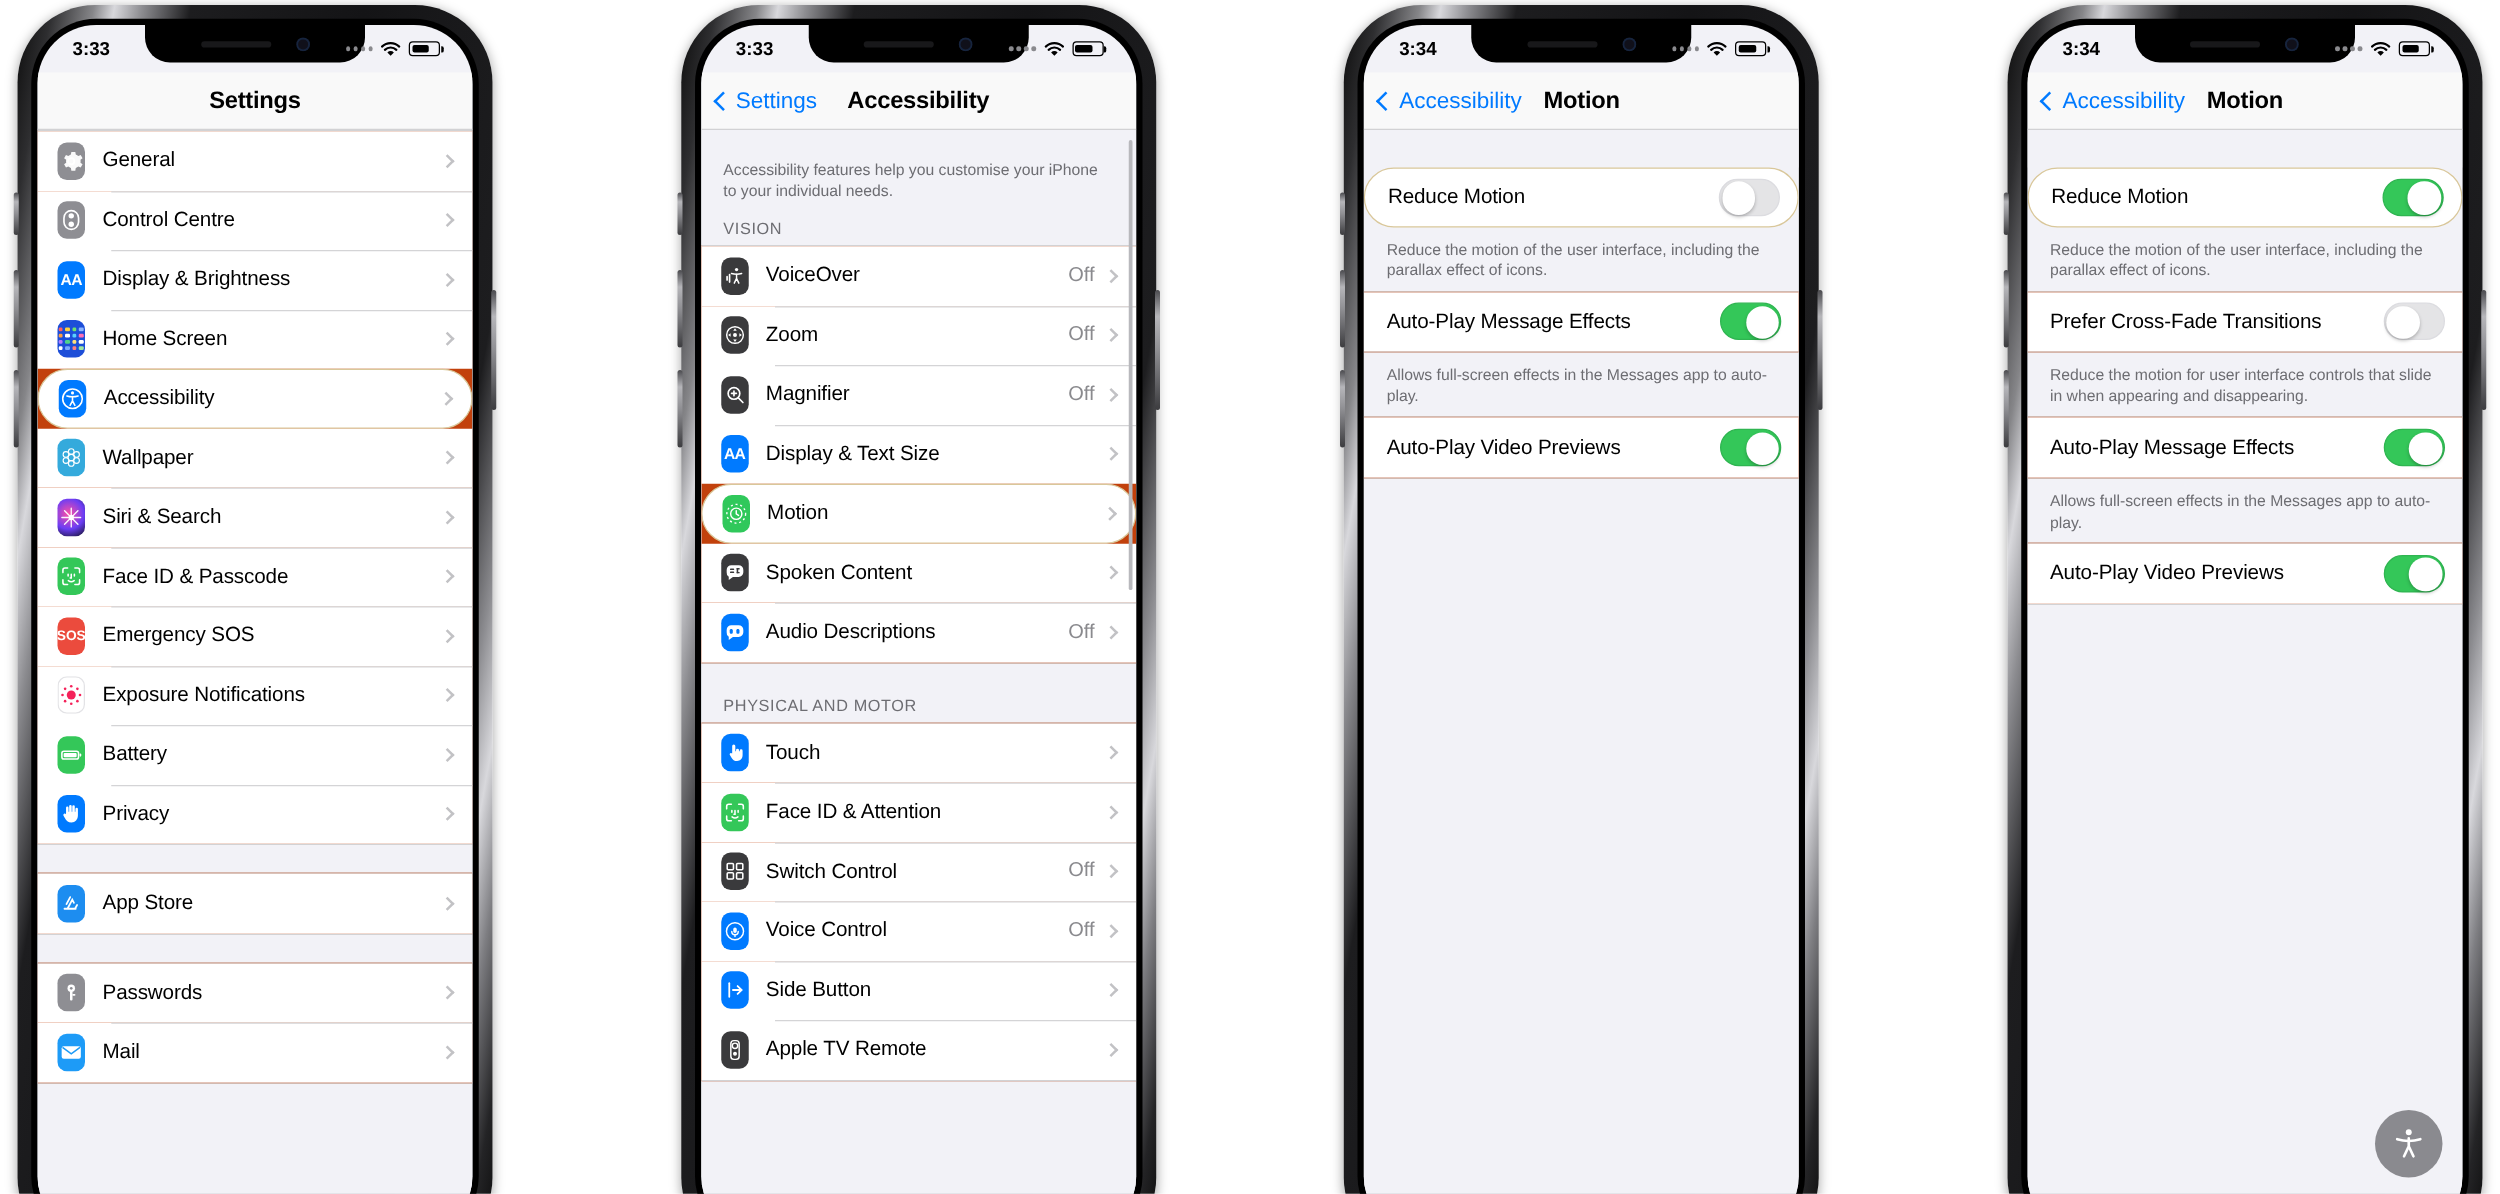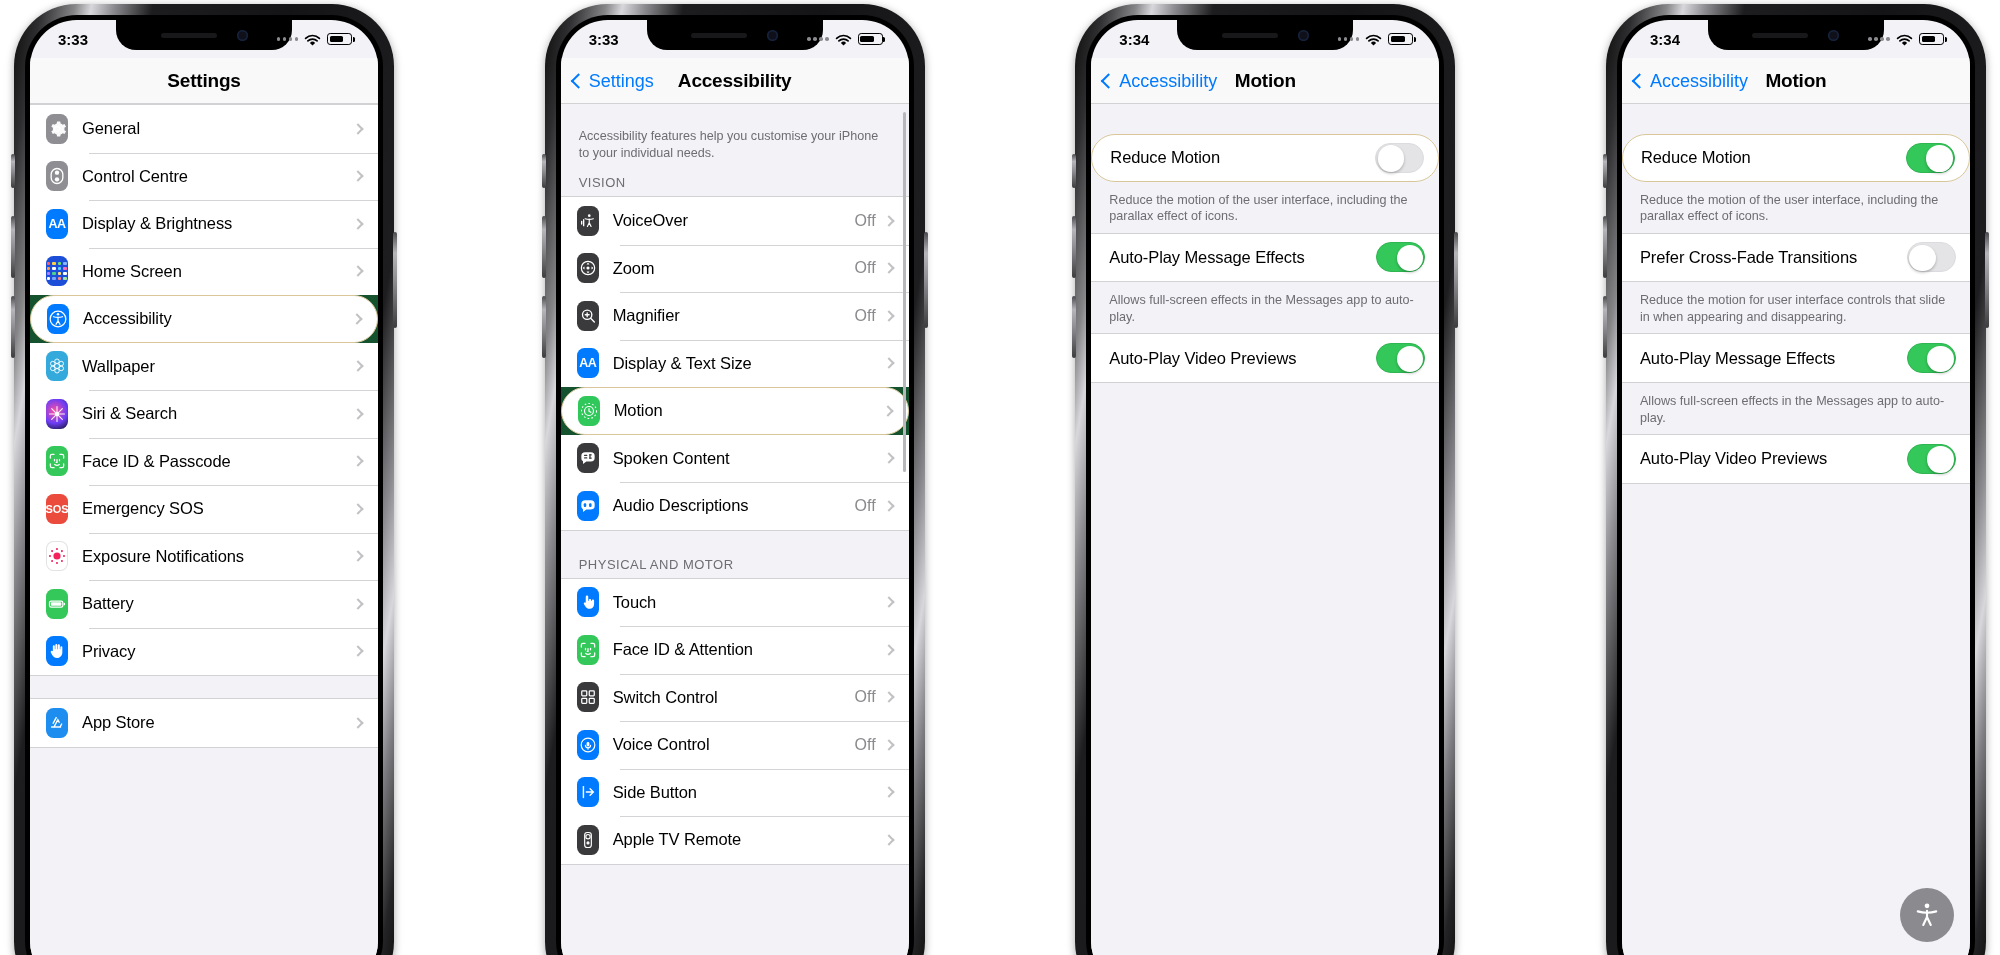--- a/index.html
+++ b/index.html
@@ -117,21 +117,21 @@
     padding: 22px 18px 6px 18px;
     text-transform: uppercase;
   }
   .footnote {
     font-size: 12.6px; color: #6d6d72; line-height: 1.32;
     padding: 10px 18px 8px 18px;
   }
   .spacer { height: 22px; background: #f2f2f7; }
   .spacer.lg { height: 30px; }
 
-  .list { background: #14532d; border-top: 0.6px solid #d2d2d4; border-bottom: 0.6px solid #d2d2d4; }
+  .list { background: #c2410c; border-top: 0.6px solid #d2d2d4; border-bottom: 0.6px solid #d2d2d4; }
 
   .row {
     position: relative;
     display: flex; align-items: center;
     height: 47.5px;
     padding-left: 16px;
     background: #fff;
     cursor: pointer;
   }
   .row + .row::before {
@@ -432,20 +432,44 @@
                     <path d="M5.5 16.8h10.8M8.4 16.8 13 8.1l1.6 3M15.6 16.8l2-3.6M11 5.6 7.4 12.3"></path>
                   </svg>
               </span>
               <span class="row-label">App Store</span>
               <span class="chev"></span>
             </div>
           </div>
 
           <div class="spacer"></div>
 
+          <div class="list">
+            <div class="row">
+              <span class="icon ic-passwords">
+                <svg class="glyph" viewBox="0 0 24 24" fill="#fff">
+                    <circle cx="12" cy="8" r="3.6"></circle>
+                    <rect x="10.8" y="10.6" width="2.4" height="9" rx="1"></rect>
+                    <rect x="13" y="13.4" width="3" height="1.8" rx=".8"></rect>
+                    <circle cx="12" cy="8" r="1.3" fill="#8e8e93"></circle>
+                  </svg>
+              </span>
+              <span class="row-label">Passwords</span>
+              <span class="chev"></span>
+            </div>
+            <div class="row">
+              <span class="icon ic-mail">
+                <svg class="glyph" viewBox="0 0 24 24">
+                    <rect x="2.8" y="6" width="18.4" height="12" rx="2" fill="#fff"></rect>
+                    <path d="M3.6 7 12 13.3 20.4 7" fill="none" stroke="#1d9bf7" stroke-width="1.5"></path>
+                  </svg>
+              </span>
+              <span class="row-label">Mail</span>
+              <span class="chev"></span>
+            </div>
+          </div>
         </div>
 
       </div>
     </div>
   </div>
 
   <div class="phone">
     <div class="btn-side btn-silence"></div>
     <div class="btn-side btn-volup"></div>
     <div class="btn-side btn-voldn"></div>

